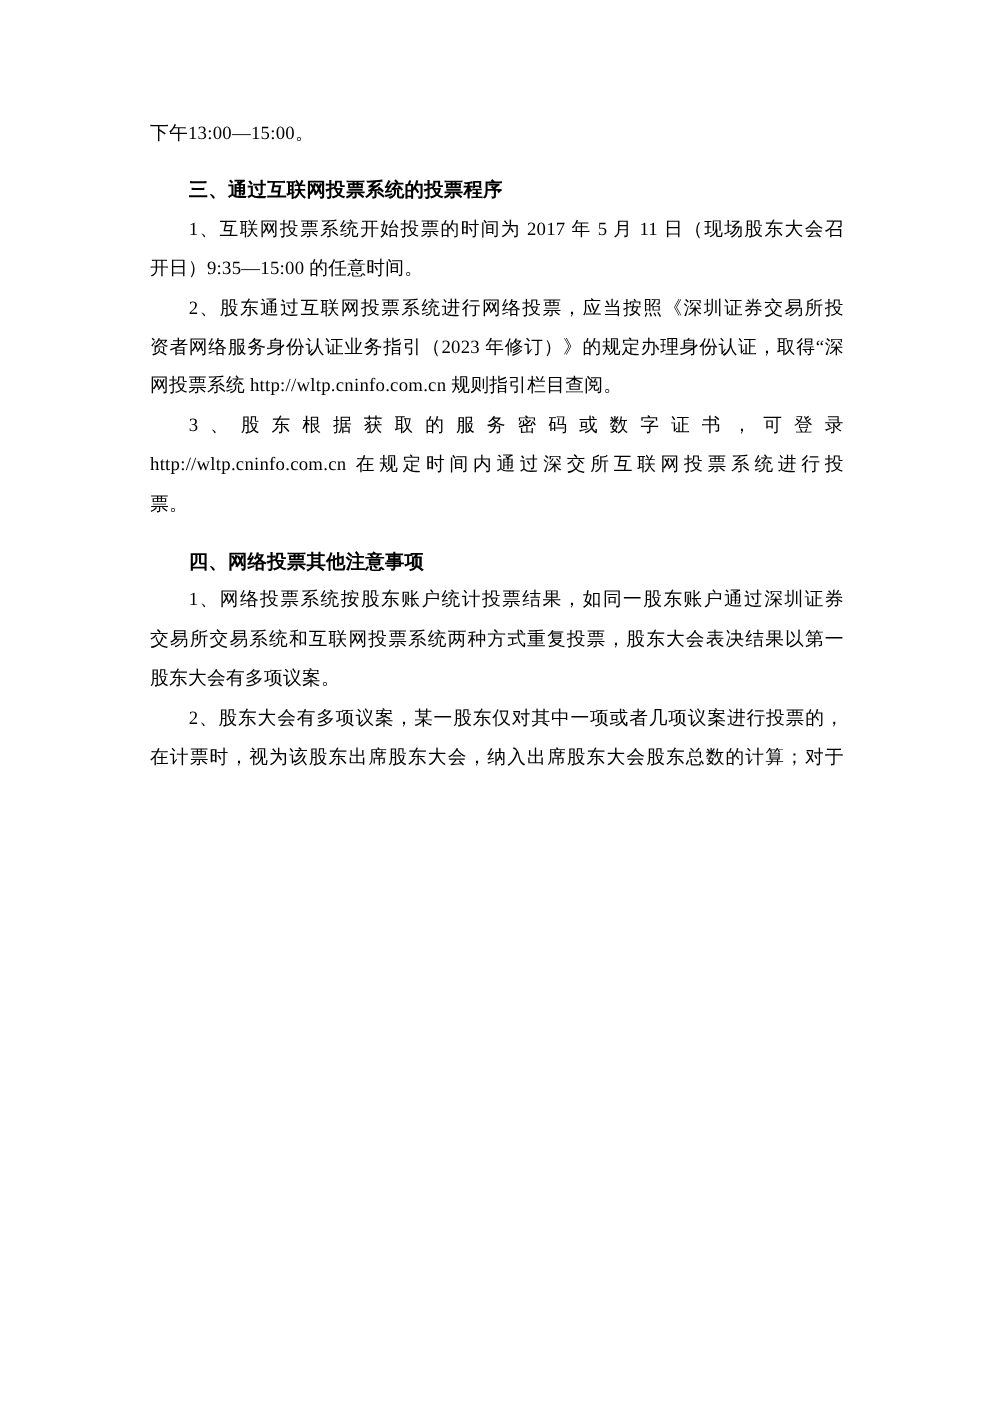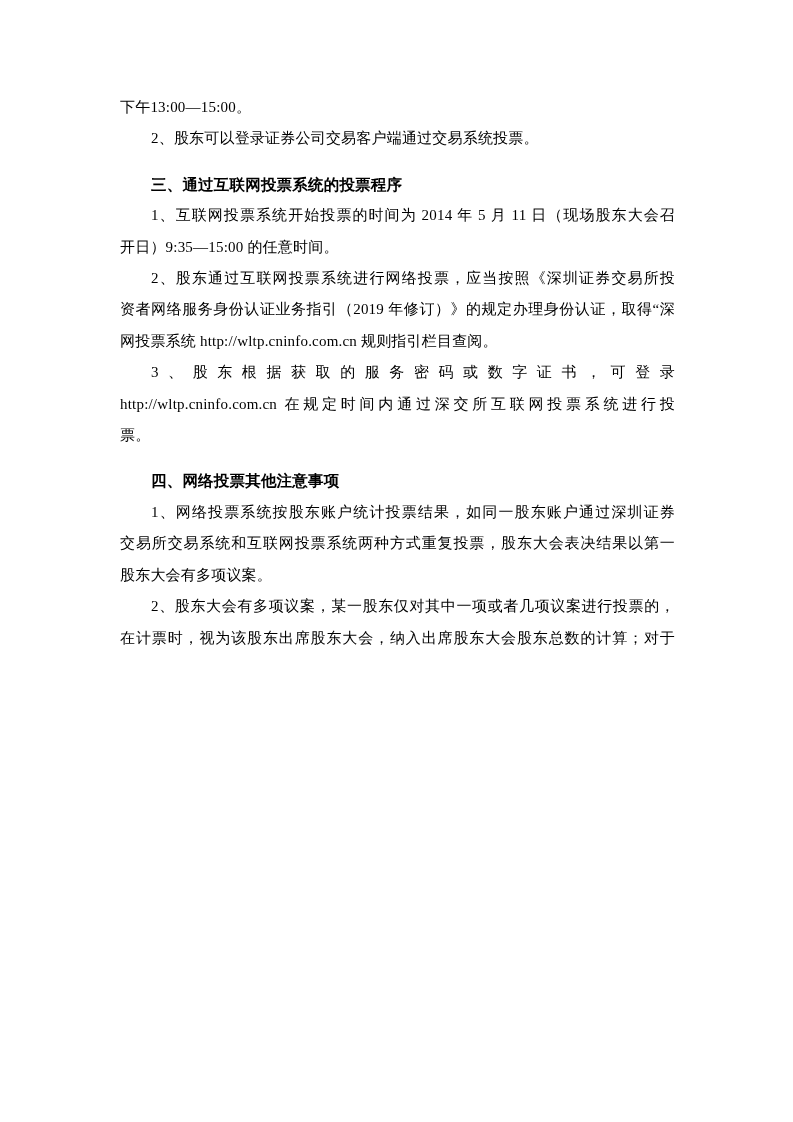--- a/index.html
+++ b/index.html
@@ -46,26 +46,25 @@
     font-size: 15.5px;
     margin-top: 14px;
   }
 </style>
 </head>
 <body>
 
 <div class="page">
   <div class="textblock">
     <div class="ln">下午13:00—15:00。</div>
-    <div class="ln indent">2、股东可以登录证券公司交易客户端通过交易系统投票。</div>
     <div class="ln indent heading">三、通过互联网投票系统的投票程序</div>
-    <div class="ln indent j">1、互联网投票系统开始投票的时间为 2014 年 5 月 11 日（现场股东大会召</div>
+    <div class="ln indent j">1、互联网投票系统开始投票的时间为 2017 年 5 月 11 日（现场股东大会召</div>
     <div class="ln">开日）9:35—15:00 的任意时间。</div>
     <div class="ln indent j">2、股东通过互联网投票系统进行网络投票，应当按照《深圳证券交易所投</div>
-    <div class="ln j">资者网络服务身份认证业务指引（2019 年修订）》的规定办理身份认证，取得“深</div>
+    <div class="ln j">资者网络服务身份认证业务指引（2023 年修订）》的规定办理身份认证，取得“深</div>
     <div class="ln">网投票系统 http://wltp.cninfo.com.cn 规则指引栏目查阅。</div>
     <div class="ln indent j">3、股东根据获取的服务密码或数字证书，可登录</div>
     <div class="ln j">http://wltp.cninfo.com.cn 在规定时间内通过深交所互联网投票系统进行投</div>
     <div class="ln">票。</div>
     <div class="ln indent heading">四、网络投票其他注意事项</div>
     <div class="ln indent j">1、网络投票系统按股东账户统计投票结果，如同一股东账户通过深圳证券</div>
     <div class="ln j">交易所交易系统和互联网投票系统两种方式重复投票，股东大会表决结果以第一</div>
     <div class="ln">股东大会有多项议案。</div>
     <div class="ln indent j">2、股东大会有多项议案，某一股东仅对其中一项或者几项议案进行投票的，</div>
     <div class="ln j">在计票时，视为该股东出席股东大会，纳入出席股东大会股东总数的计算；对于</div>

